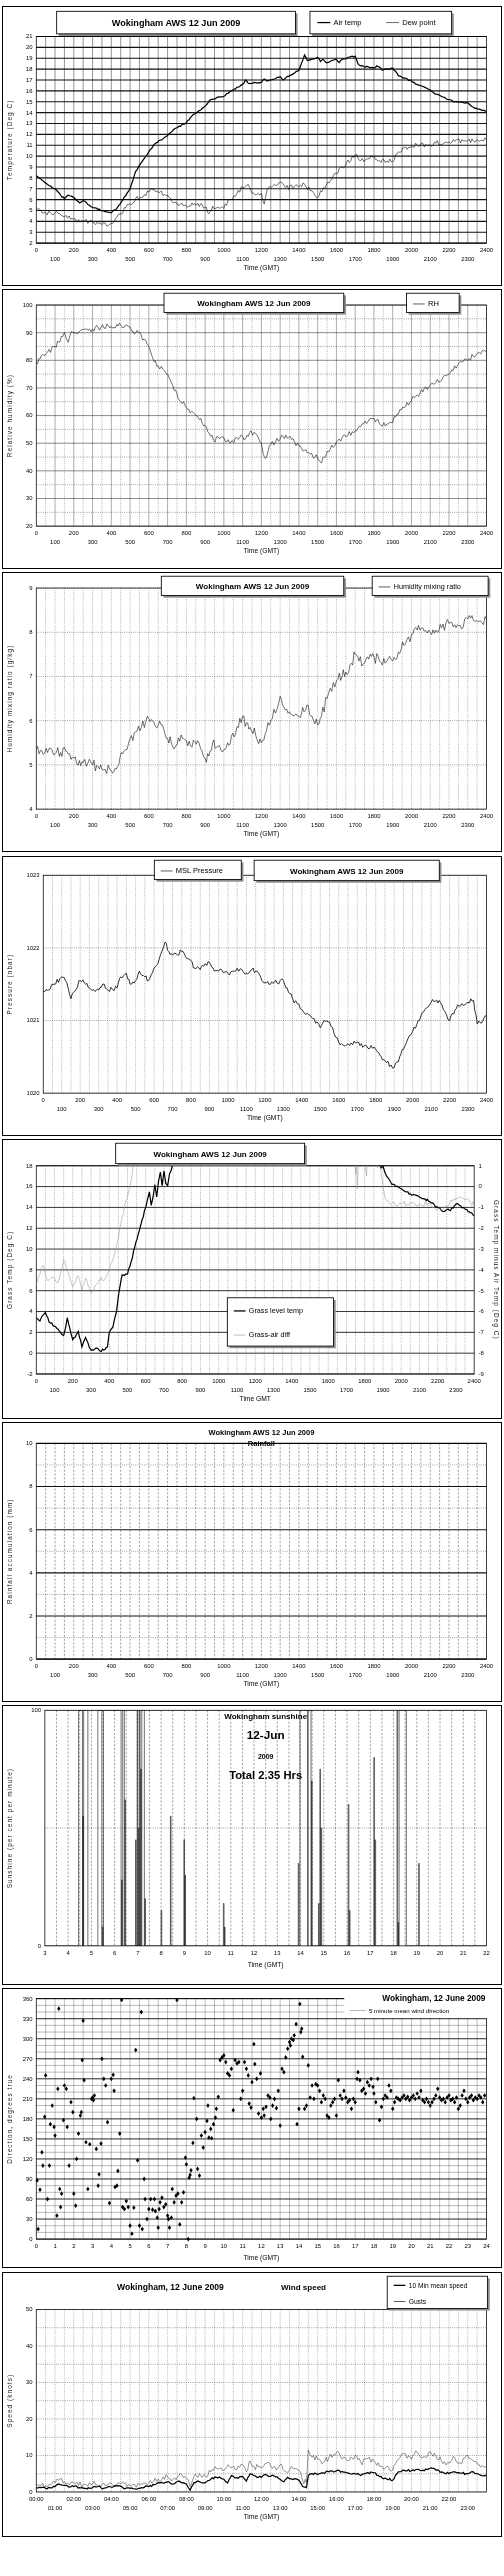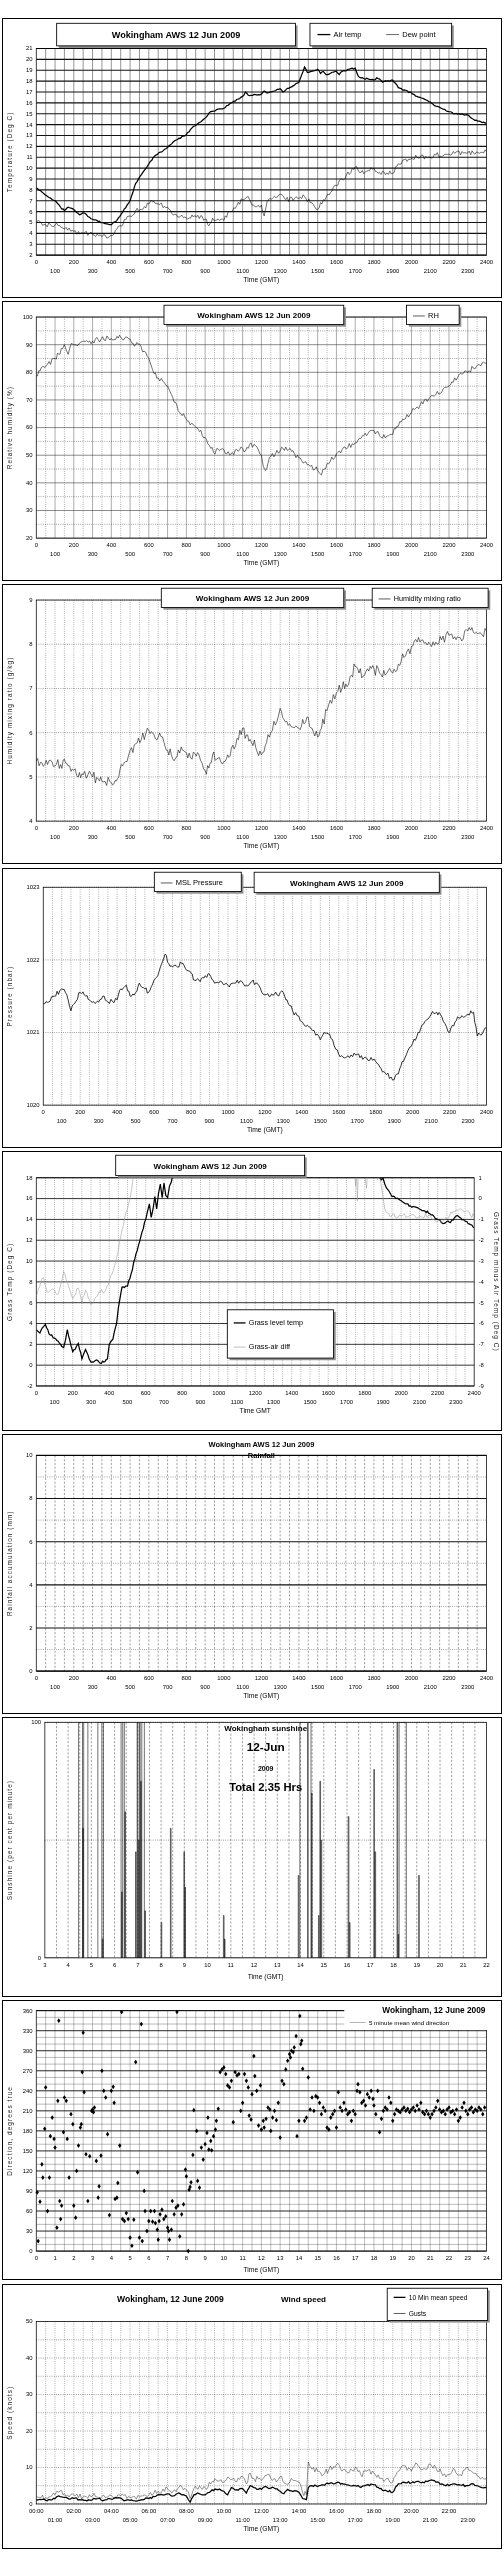--- a/index.html
+++ b/index.html
@@ -1,17 +1,17 @@
 <!DOCTYPE html>
 <html style="font-size:8.6px"><head>
 <meta charset="utf-8">
 <style>
   html,body{margin:0;padding:0;background:#fff}
   body{width:504px;height:2576px;font-family:"Liberation Sans","DejaVu Sans",sans-serif;position:relative}
-  .page{padding-top:18px}
+  .page{padding-top:6px}
   .panel{position:relative;width:498px;height:278px;margin:0 auto 3.2px;border:1.1px solid #000;background:#fff;box-sizing:content-box}
   .panel.short{height:263px}
   svg{display:block;width:100%;height:100%}
   text{fill:#000}
   .yaxis-title{letter-spacing:2px;fill:#1a1a1a}
 </style>
 </head>
 <body>
 
 <div class="page">

